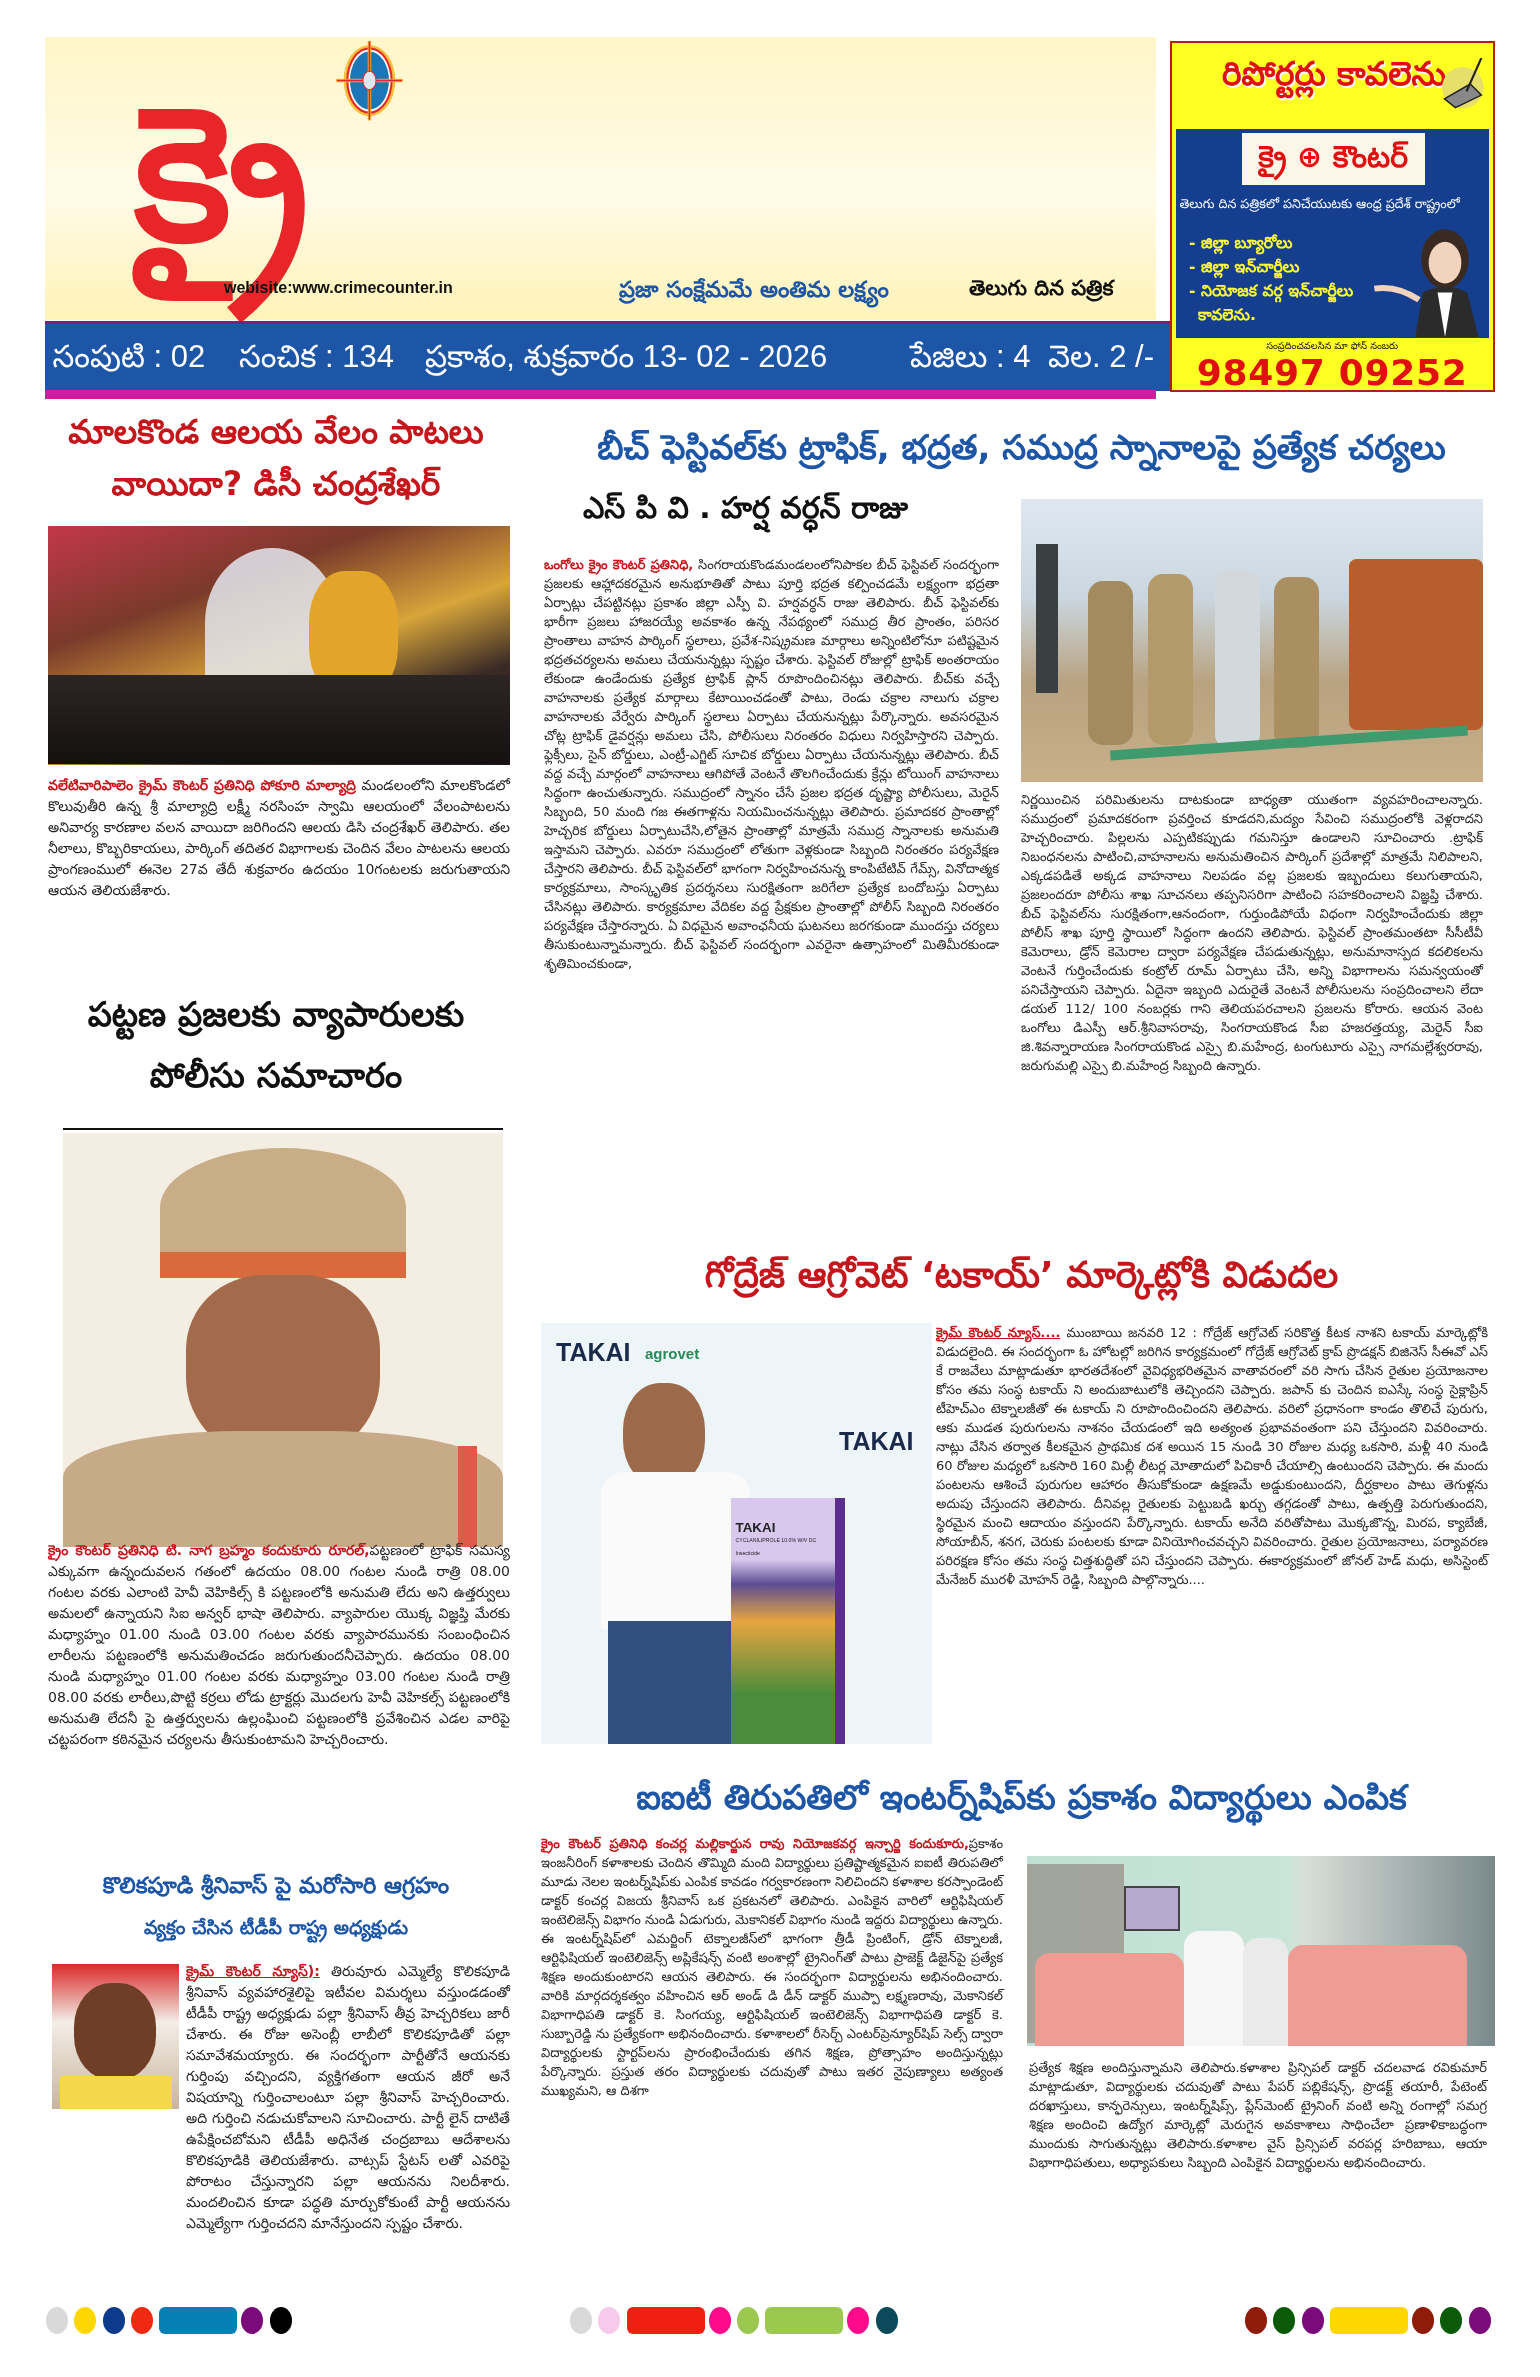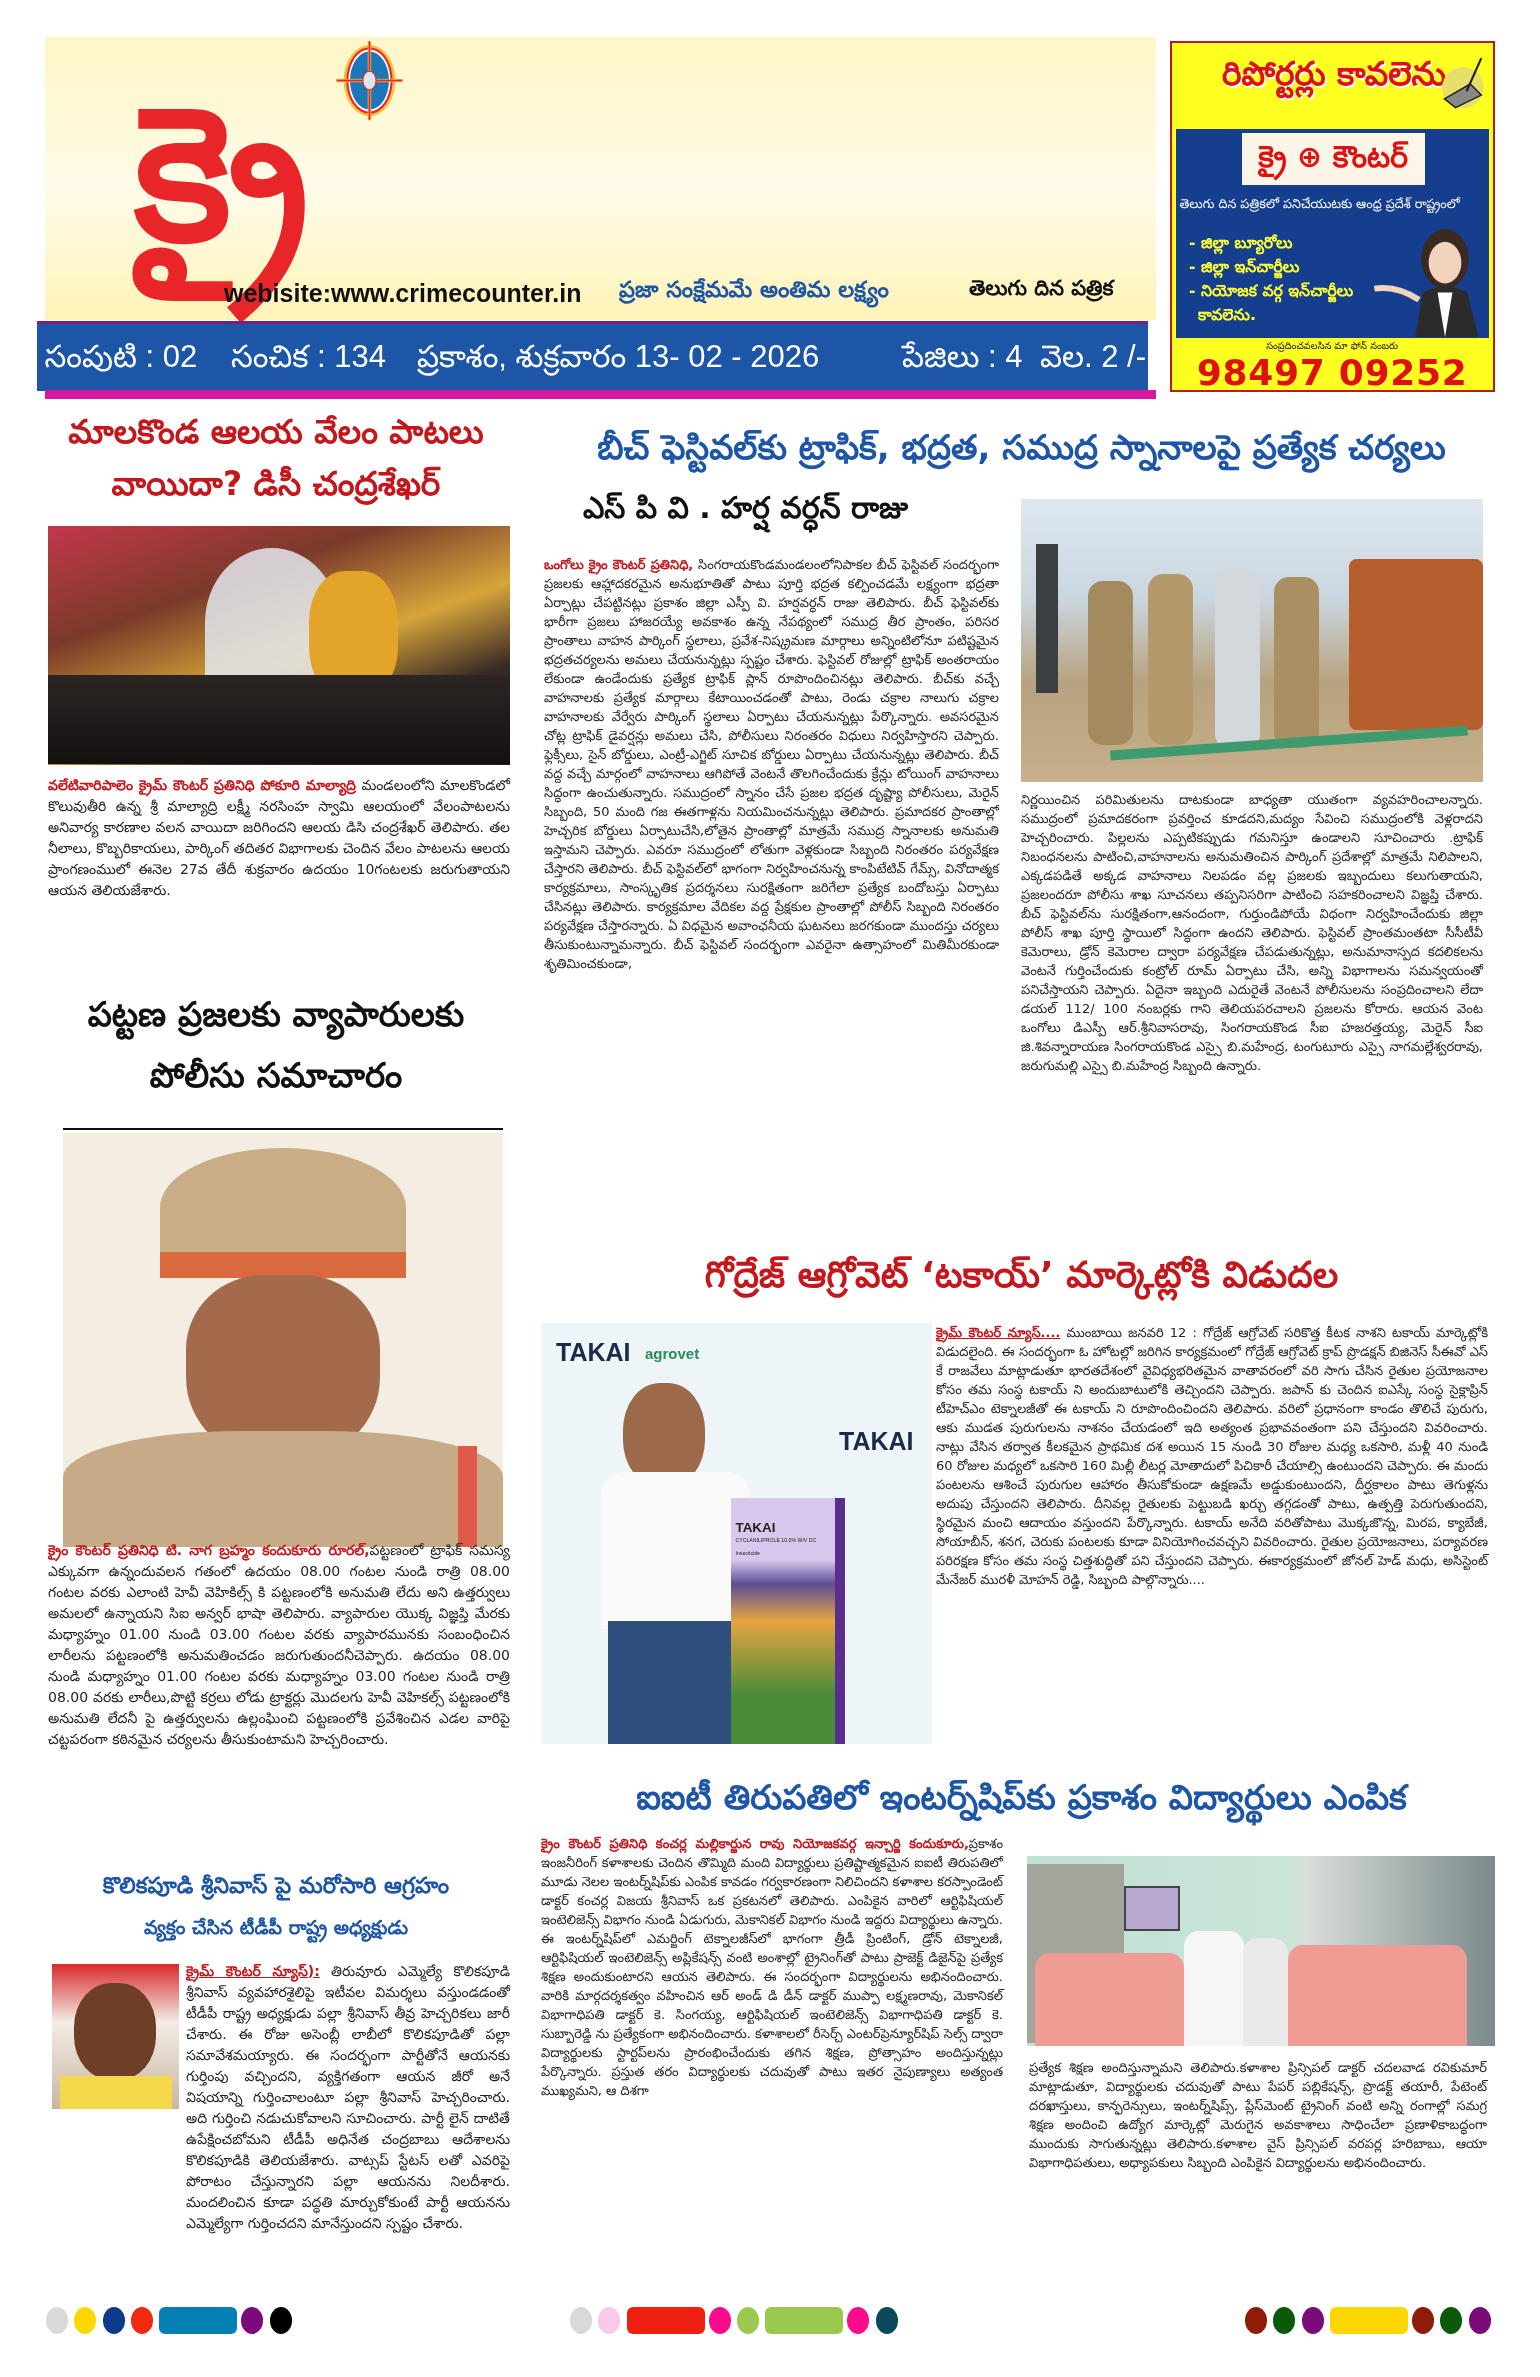--- a/index.html
+++ b/index.html
@@ -3,24 +3,24 @@
 <meta charset="utf-8">
 <style>
   html,body{margin:0;padding:0;background:#fff;}
   body{width:1541px;height:2377px;position:relative;overflow:hidden;font-family:"DejaVu Sans",sans-serif;color:#111;}
   .abs{position:absolute;}
   
   #masthead{left:45px;top:37px;width:1111px;height:283px;background:linear-gradient(#fff6c8,#fffbe8 55%,#fff3b8);}
   #logo-left{left:89px;top:45px;font-size:186px;font-weight:bold;color:#e8262a;line-height:1;letter-spacing:-6px;}
   #logo-right{left:544px;top:45px;font-size:186px;font-weight:bold;color:#e8262a;line-height:1;letter-spacing:-4.5px;}
   #crosshair{left:287px;top:130px;width:246px;height:634px;}
-  #website{left:224px;top:280px;font-size:25px;font-weight:bold;color:#111;font-family:"Liberation Sans",sans-serif;}
+  #website{left:224px;top:280px;font-size:16px;font-weight:bold;color:#111;font-family:"Liberation Sans",sans-serif;}
   #motto{left:619px;top:276px;font-size:22.4px;font-weight:bold;color:#1d56a7;}
   #paper-type{left:969px;top:276px;font-size:21px;font-weight:bold;color:#111;}
-  #edition-bar{left:37px;top:321px;width:1111px;height:67px;background:#1d56a7;border-top:3px solid #7a1f7a;}
+  #edition-bar{left:45px;top:321px;width:1111px;height:67px;background:#1d56a7;border-top:3px solid #7a1f7a;padding-left:34px;}
   #edition-bar span{color:#fff;font-size:31px;position:absolute;top:15px;font-family:"Liberation Sans",sans-serif;}
   #pink-rule{left:45px;top:390px;width:1111px;height:9px;background:#d41a9f;}
   
   #ad{left:1170px;top:41px;width:321px;height:347px;background:#ffff22;border:2.2px solid #b81b1b;}
   #ad-title{left:0;top:11.2px;width:268px;text-align:center;font-size:33px;font-weight:bold;color:#e01010;text-shadow:1.5px 1.5px 0 #fff;padding-left:28px;}
   #ad-hand{left:265px;top:11.2px;width:48px;height:60px;}
   #ad-blue{left:3.7px;top:86px;width:313px;height:209px;background:#153f8e;}
   #ad-logo-box{left:66px;top:3.7px;width:183px;height:52px;background:#fbf6e8;}
   #ad-logo-text{left:0;top:6px;width:183px;text-align:center;font-size:30px;font-weight:bold;color:#e01010;}
   #ad-line{left:3.7px;top:67px;width:306px;font-size:12.7px;color:#fff;}

